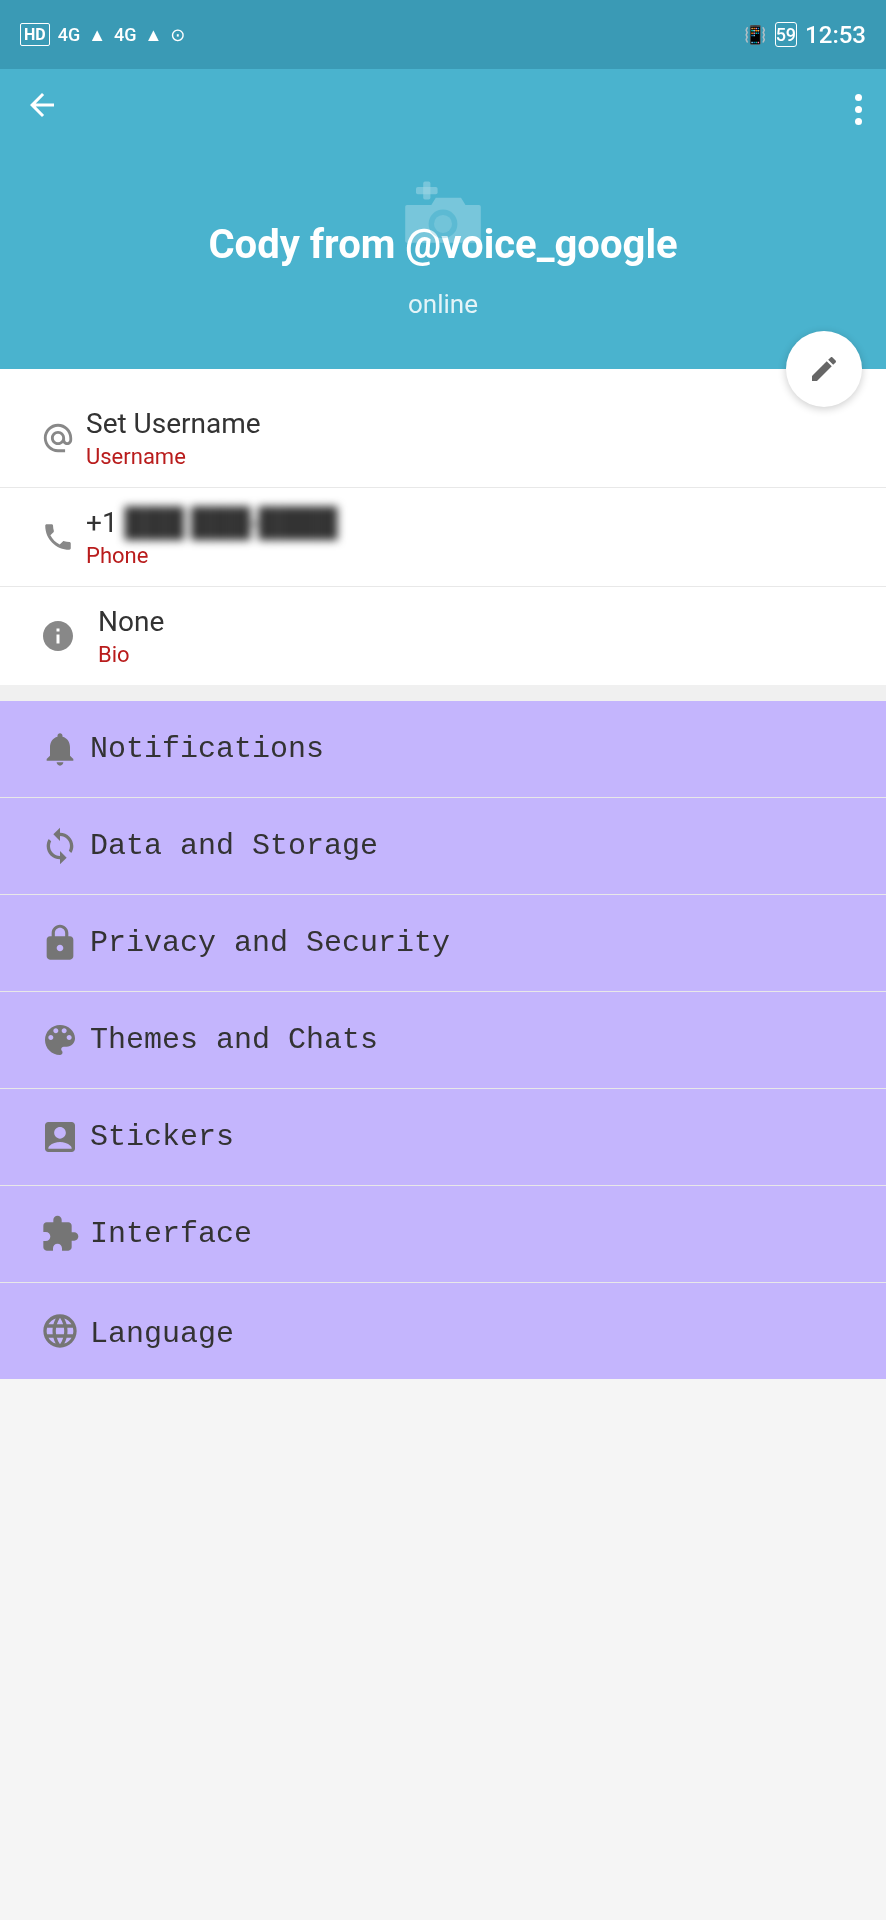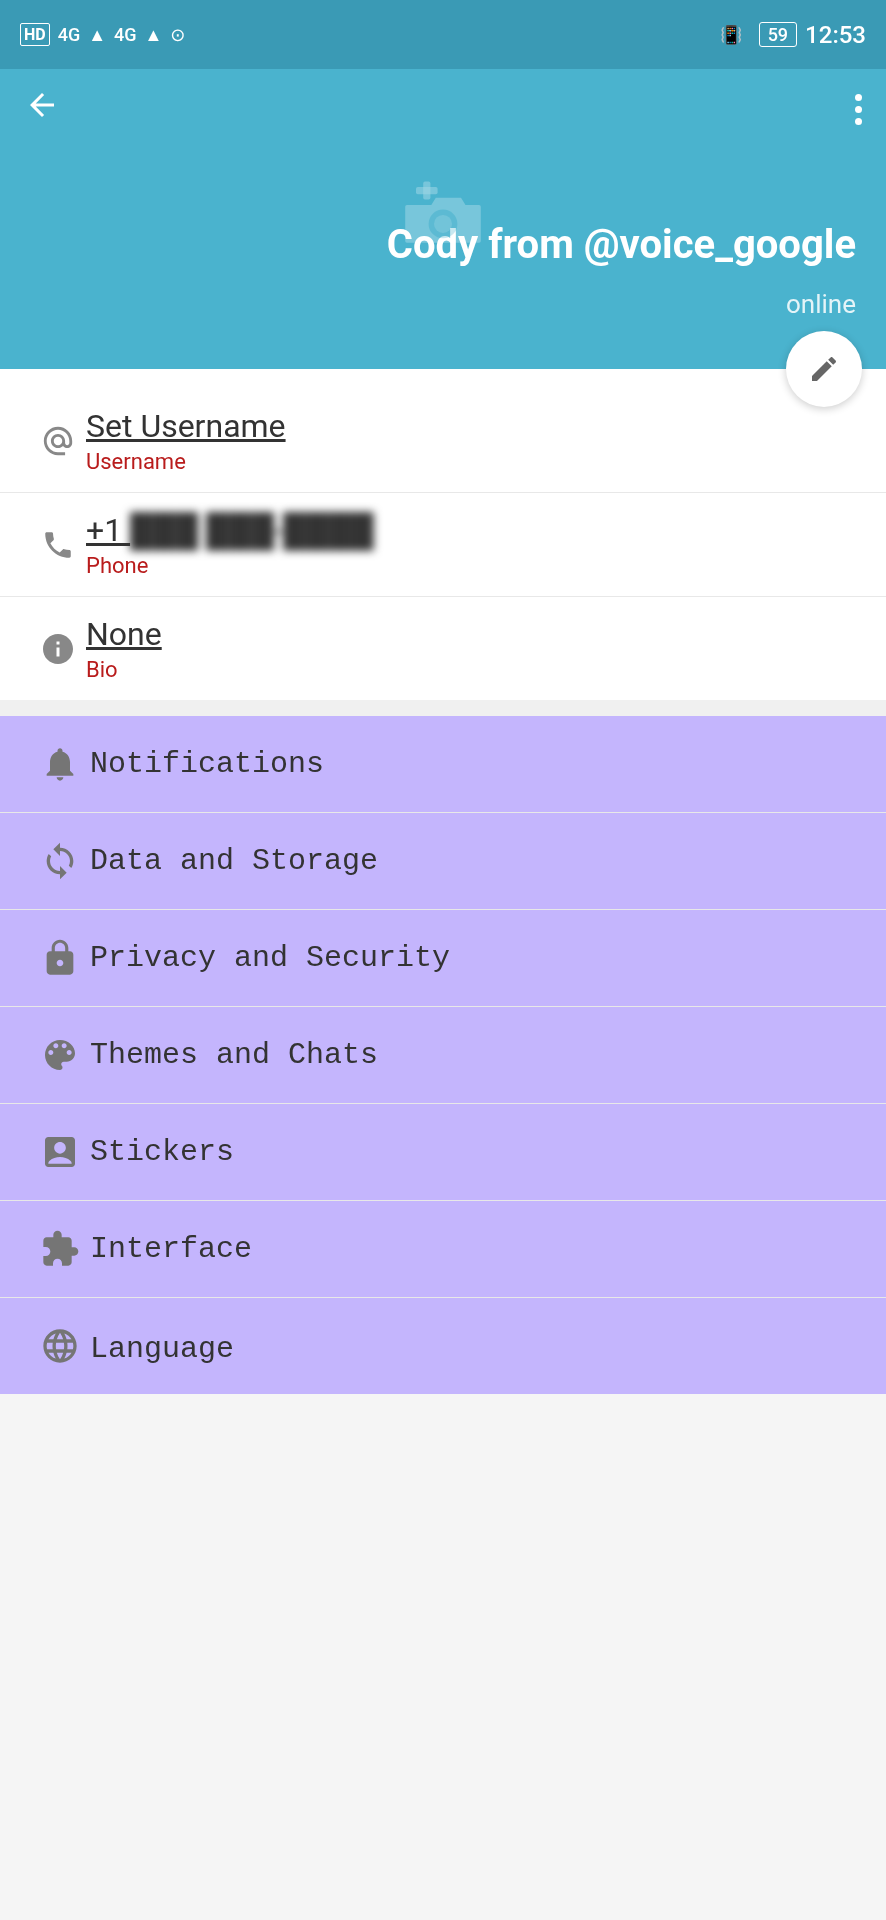--- a/index.html
+++ b/index.html
@@ -69,21 +69,21 @@
     }
 
     
     .profile-header {
       background: #4ab3ce;
       padding: 30px 30px 50px 30px;
       position: relative;
       min-height: 220px;
       display: flex;
       flex-direction: column;
-      align-items: flex-end;
+      align-items: center;
       justify-content: flex-end;
     }
     .camera-icon-container {
       position: absolute;
       top: 20px;
       left: 50%;
       transform: translateX(-50%);
       display: flex;
       flex-direction: column;
       align-items: center;
@@ -134,40 +134,40 @@
     }
     .info-item {
       display: flex;
       align-items: center;
       padding: 18px 30px;
       border-bottom: 1px solid #e8e8e8;
       cursor: pointer;
     }
     .info-item:last-child {
       border-bottom: none;
+      gap: 12px;
     }
     .info-icon {
       width: 56px;
       min-width: 56px;
       display: flex;
       align-items: center;
       justify-content: center;
       color: #888;
       font-size: 32px;
     }
     .info-content {
       display: flex;
       flex-direction: column;
       flex: 1;
     }
     .info-value {
-      font-size: 32px;
+      font-size: 28px;
       color: #333;
       font-weight: 400;
-      text-decoration: underline;
     }
     .info-label {
       font-size: 22px;
       color: #b91c1c;
       margin-top: 4px;
     }
 
     
     .section-divider {
       height: 16px;
@@ -220,21 +220,21 @@
   <div class="status-bar-left">
     <span style="font-size:16px;font-weight:bold;border:1.5px solid white;padding:1px 3px;border-radius:2px;">HD</span>
     <span style="font-size:18px;">4G</span>
     <span>▲</span>
     <span style="font-size:18px;">4G</span>
     <span>▲</span>
     <span>⊙</span>
   </div>
   <div class="status-bar-right">
     <span style="font-size:18px;">📳</span>
-    <span style="font-size:18px;border:1.5px solid white;padding:1px 8px;border-radius:3px;margin-left:8px;">
+    <span style="font-size:18px;border:1.5px solid white;padding:1px 0;border-radius:3px;">
       <span>59</span>
     </span>
     <span style="font-size:24px;font-weight:500;">12:53</span>
   </div>
 </div>
 
 <div class="top-nav">
   <div class="nav-back">
     <svg width="36" height="36" viewBox="0 0 24 24" fill="white">
       <path d="M20 11H7.83l5.59-5.59L12 4l-8 8 8 8 1.41-1.41L7.83 13H20v-2z"></path>

